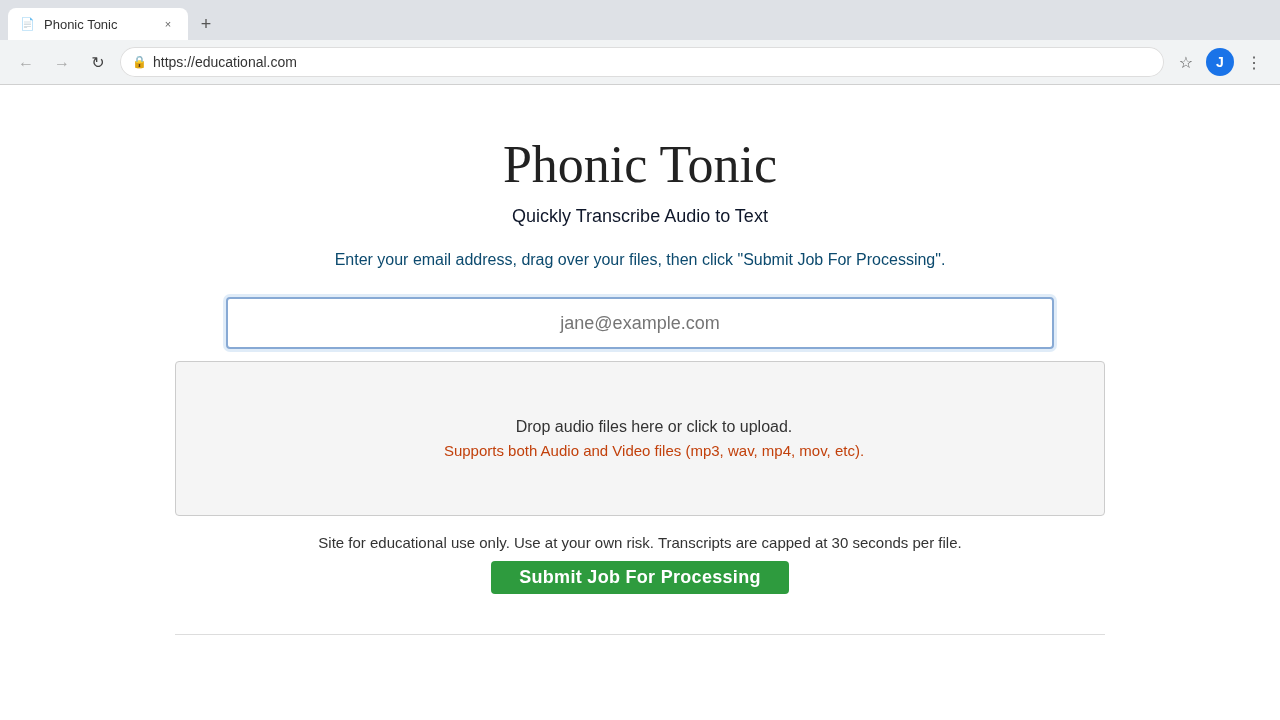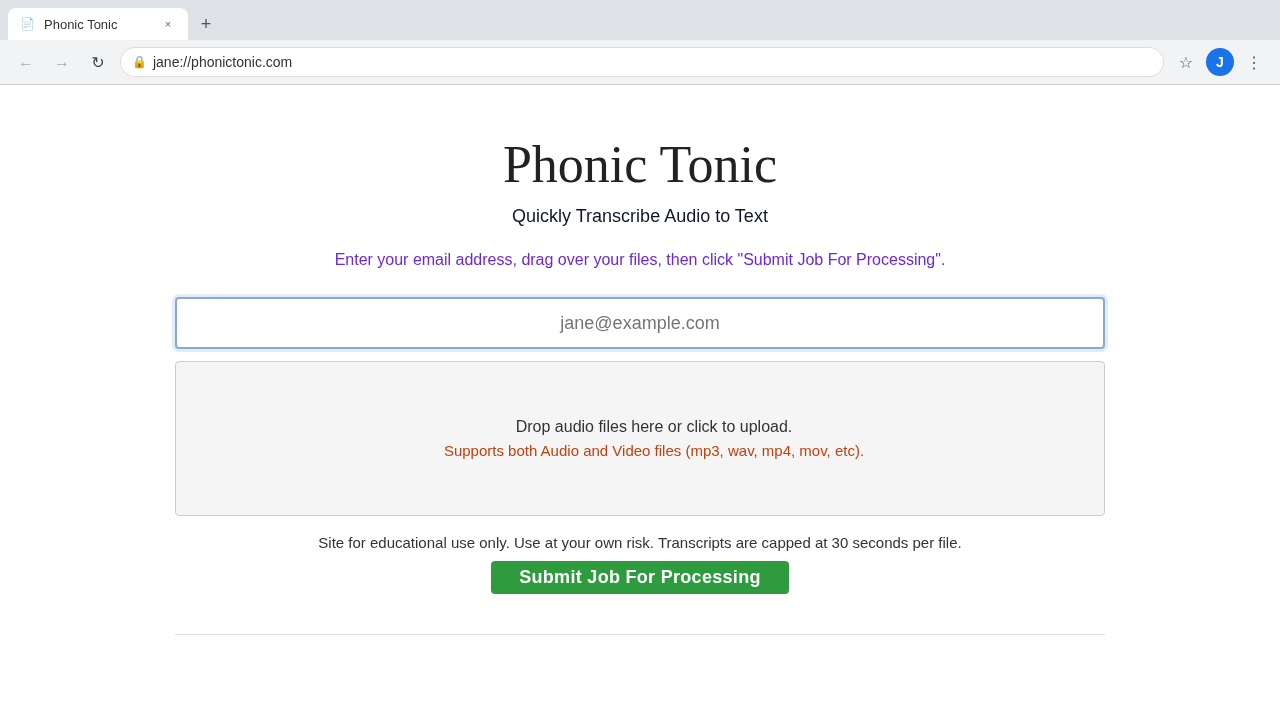--- a/index.html
+++ b/index.html
@@ -192,27 +192,27 @@
     }
 
     .page-subtitle {
       font-size: 18px;
       color: #0f172a;
       margin-bottom: 24px;
     }
 
     .page-instructions {
       font-size: 16px;
-      color: #6d28d9;
+      color: #0c4a6e;
       margin-bottom: 28px;
       text-align: center;
     }
 
     .email-input {
-      width: 930px;
+      width: 828px;
       height: 52px;
       border: 2px solid #87a9d4;
       border-radius: 4px;
       font-size: 18px;
       color: #666;
       text-align: center;
       outline: none;
       margin-bottom: 12px;
       box-shadow: 0 0 0 3px rgba(100, 160, 220, 0.2);
       padding: 0 16px;
@@ -284,21 +284,21 @@
     <div class="new-tab-btn">+</div>
   </div>
 
   <div class="address-bar-row">
     <button class="nav-btn disabled">←</button>
     <button class="nav-btn disabled">→</button>
     <button class="nav-btn">↻</button>
 
     <div class="address-bar">
       <span class="lock-icon">🔒</span>
-      <span class="address-text">jane://phonictonic.com</span>
+      <span class="address-text">https://educational.com</span>
     </div>
 
     <div class="toolbar-right">
       <div class="toolbar-btn">☆</div>
       <div class="user-avatar">J</div>
       <div class="toolbar-btn">⋮</div>
     </div>
   </div>
 </div>
 

